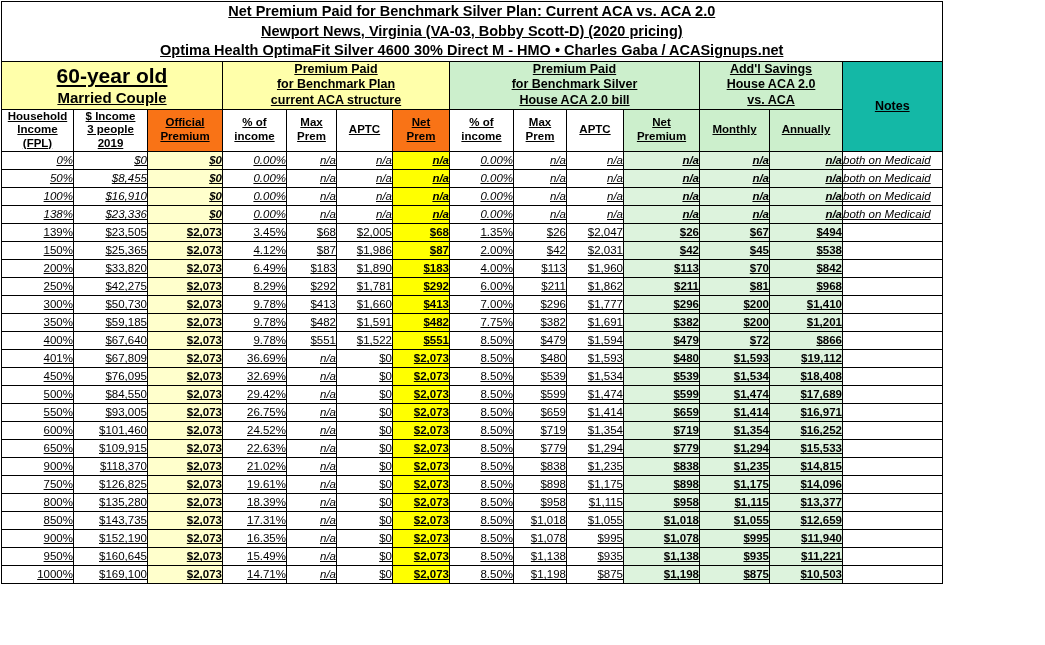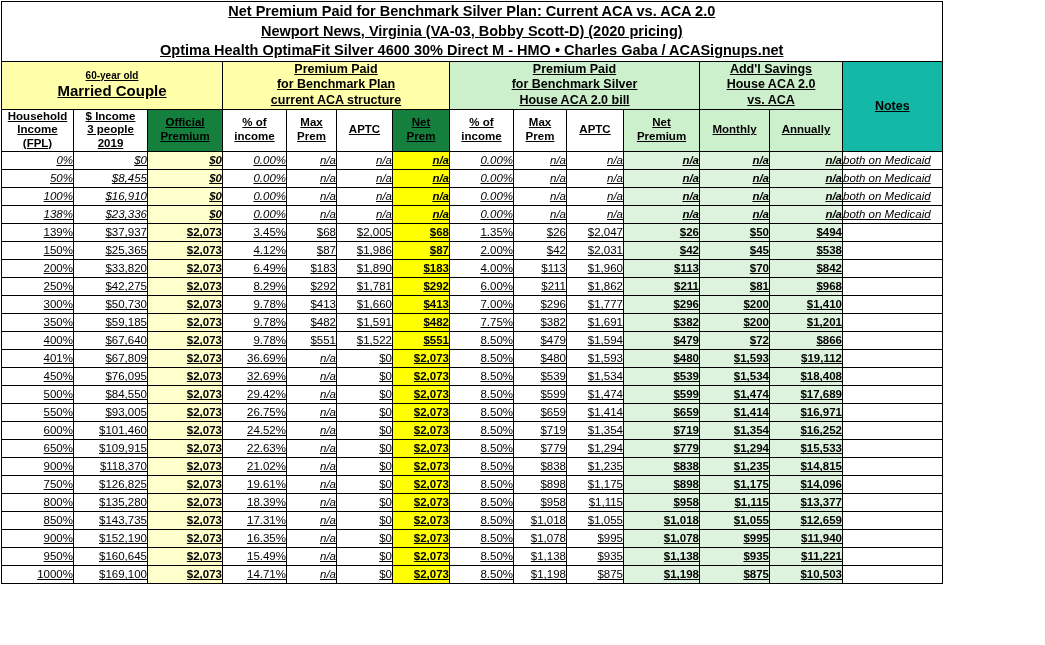--- a/index.html
+++ b/index.html
@@ -6,21 +6,21 @@
   body{font-family:"Liberation Sans", sans-serif;color:#000;}
   #page{width:1045px;height:645px;position:relative;overflow:hidden;}
   table.main{border-collapse:collapse;width:1041px;margin:1px;table-layout:fixed;text-decoration:underline;}
   table.main td, table.main th{border:1px solid #000;padding:0;}
   .title-cell{text-align:center;font-weight:bold;font-size:14.5px;line-height:1.35;padding:4px 0 5px 0;}
   .grp{text-align:center;font-weight:bold;font-size:12.5px;line-height:1.25;padding:5px 2px;}
   .grp-yellow{background:#ffffaa;}
   .grp-green{background:#ccefcc;}
   .grp-white{background:#14b8a6;}
   .hdr{text-align:center;font-weight:bold;font-size:11.5px;line-height:1.2;padding:4px 2px;vertical-align:middle;}
-  .hdr-yellow{background:#15803d;}
+  .hdr-yellow{background:#f97316;}
   .hdr-green{background:#ccefcc;}
   .hdr-white{background:#ffffff;}
   .cell{font-size:11.5px;padding:1px 4px 2px 4px;height:17px;}
   .r{text-align:right;}
   .l{text-align:left;}
   .b{font-weight:bold;}
   .i{font-style:italic;}
   .y-pale{background:#ffffcc;}
   .y-bright{background:#ffff00;}
   .g-pale{background:#ddf3dd;}
@@ -52,21 +52,21 @@
     <tbody>
       <tr>
         <td colspan="14" class="title-cell">
           <div>Net Premium Paid for Benchmark Silver Plan: Current ACA vs. ACA 2.0</div>
           <div>Newport News, Virginia (VA-03, Bobby Scott-D) (2020 pricing)</div>
           <div>Optima Health OptimaFit Silver 4600 30% Direct M - HMO • Charles Gaba / ACASignups.net</div>
         </td>
       </tr>
       <tr>
         <td colspan="3" class="grp grp-yellow">
-          <div style="font-size:10px;">60-year old</div>
+          <div style="font-size:21px;">60-year old</div>
           <div style="font-size:15px;">Married Couple</div>
         </td>
         <td colspan="4" class="grp grp-yellow">
           <div>Premium Paid</div>
           <div>for Benchmark Plan</div>
           <div>current ACA structure</div>
         </td>
         <td colspan="4" class="grp grp-green">
           <div>Premium Paid</div>
           <div>for Benchmark Silver</div>
@@ -194,31 +194,31 @@
           <td class="cell r w i">0.00%</td>
           <td class="cell r w i">n/a</td>
           <td class="cell r w i">n/a</td>
           <td class="cell r b g-pale i">n/a</td>
           <td class="cell r b g-pale i">n/a</td>
           <td class="cell r b g-pale i">n/a</td>
           <td class="cell l w i nowrap">both on Medicaid</td>
         </tr>
         <tr>
           <td class="cell r w">139%</td>
-          <td class="cell r w">$37,937</td>
+          <td class="cell r w">$23,505</td>
           <td class="cell r b y-pale">$2,073</td>
           <td class="cell r w">3.45%</td>
           <td class="cell r w">$68</td>
           <td class="cell r w">$2,005</td>
           <td class="cell r b y-bright">$68</td>
           <td class="cell r w">1.35%</td>
           <td class="cell r w">$26</td>
           <td class="cell r w">$2,047</td>
           <td class="cell r b g-pale">$26</td>
-          <td class="cell r b g-pale">$50</td>
+          <td class="cell r b g-pale">$67</td>
           <td class="cell r b g-pale">$494</td>
           <td class="cell l w i nowrap"></td>
         </tr>
         <tr>
           <td class="cell r w">150%</td>
           <td class="cell r w">$25,365</td>
           <td class="cell r b y-pale">$2,073</td>
           <td class="cell r w">4.12%</td>
           <td class="cell r w">$87</td>
           <td class="cell r w">$1,986</td>

